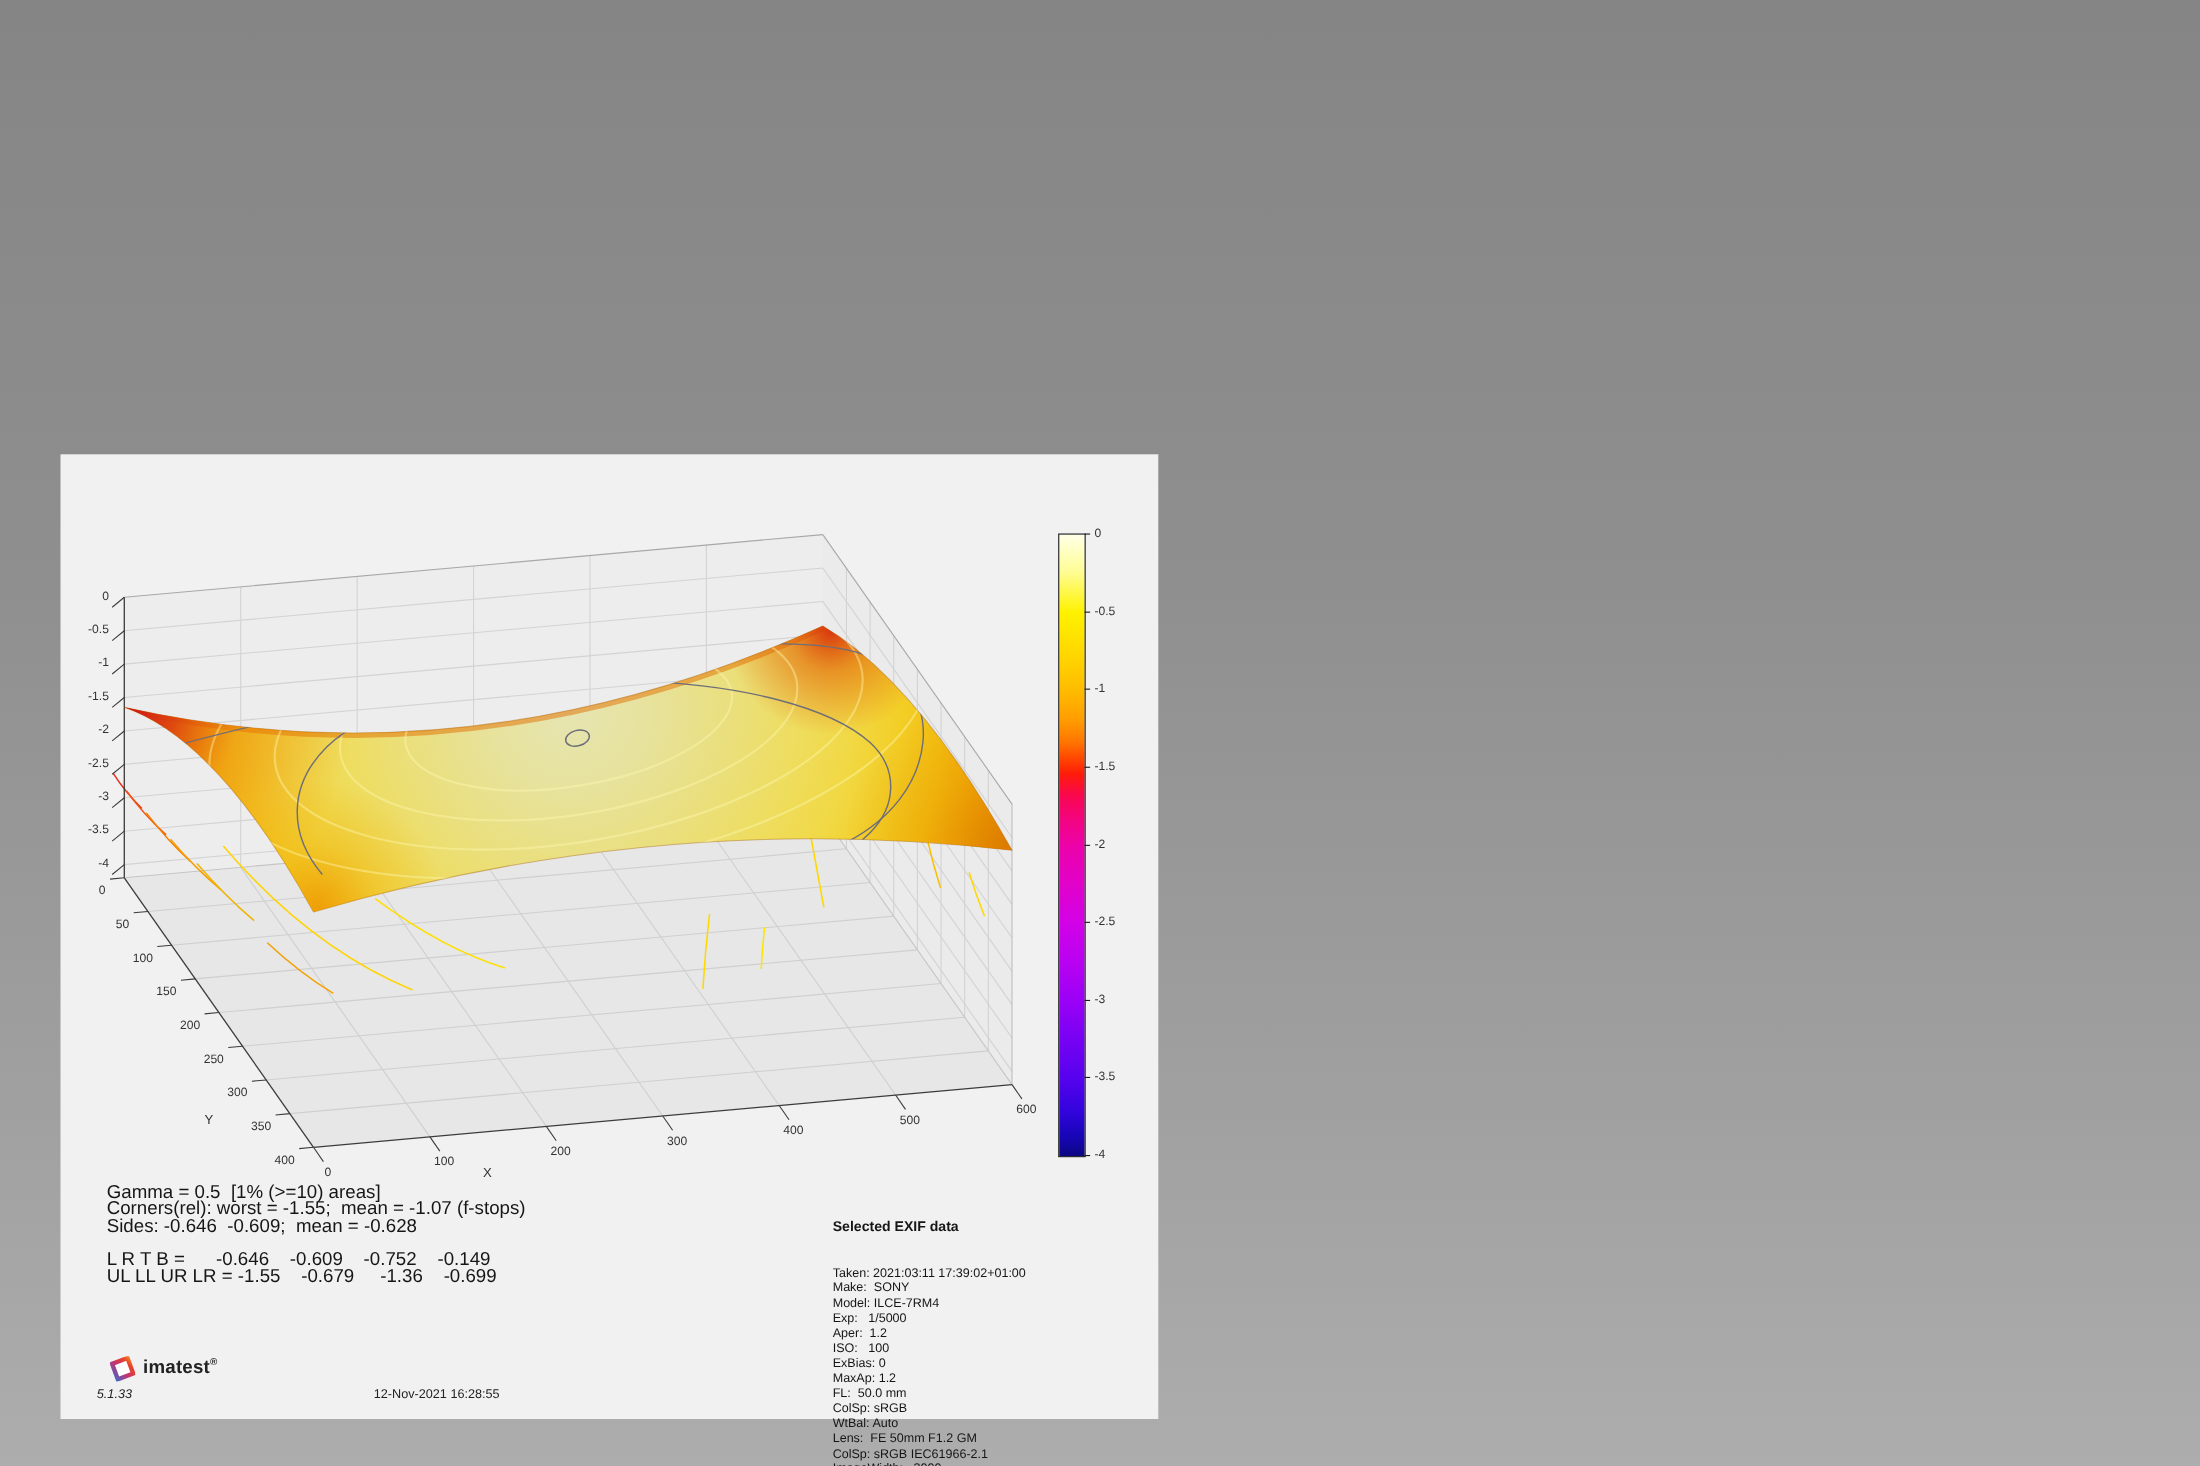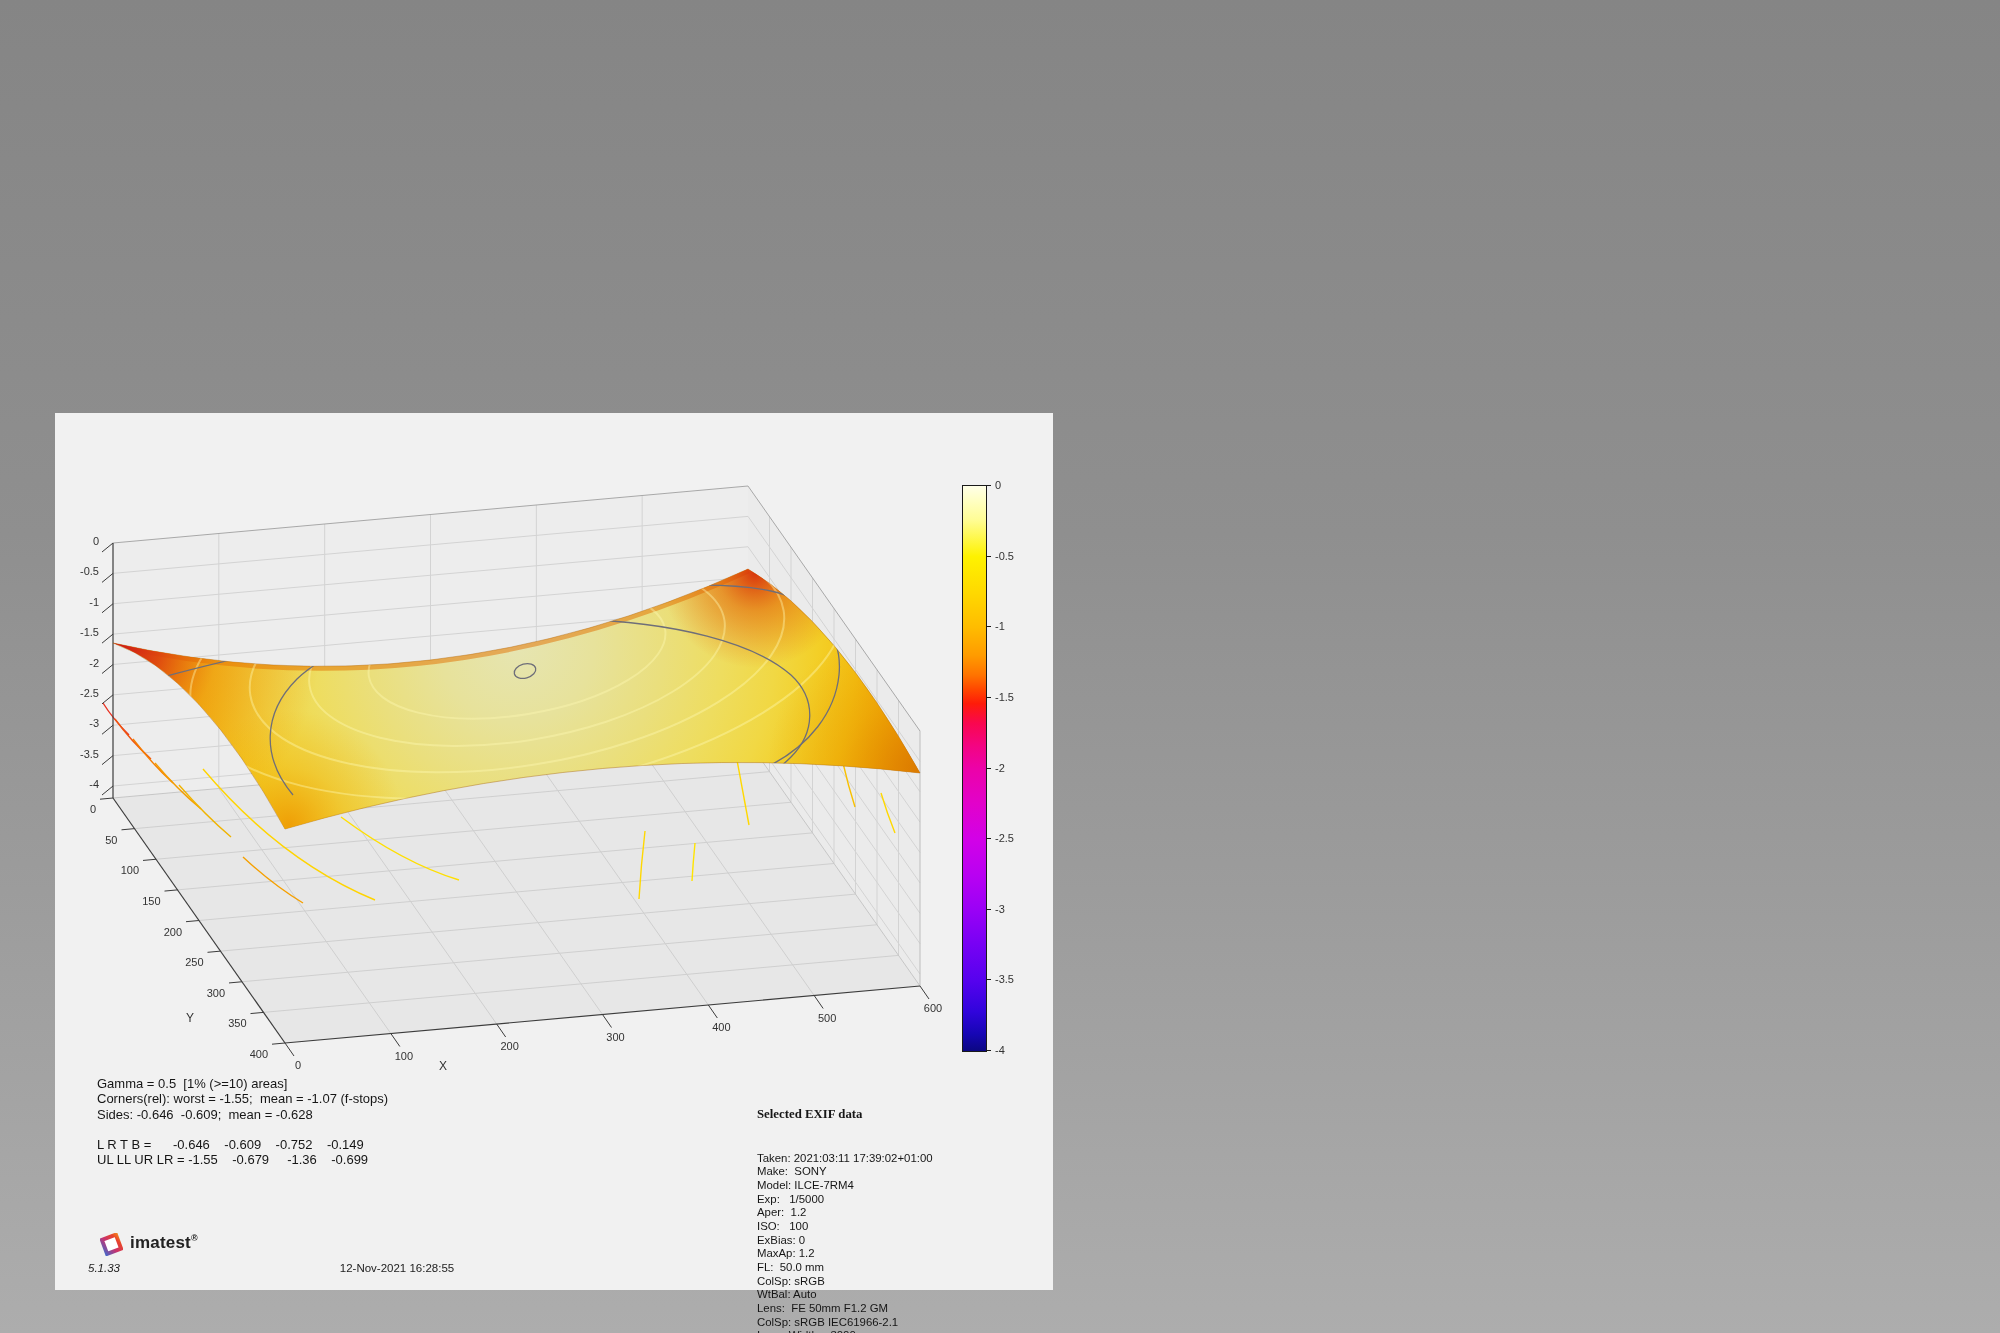--- a/index.html
+++ b/index.html
@@ -5,25 +5,25 @@
   html,body{margin:0;padding:0;background:#9a9a9a;}
   #screen{position:relative;width:2000px;height:1333px;overflow:hidden;
           background:linear-gradient(180deg,#858585 0%,#8f8f8f 40%,#a0a0a0 75%,#adadad 100%);
           font-family:"Liberation Sans",sans-serif;}
   #figure{position:absolute;left:55px;top:413px;width:998px;height:877px;background:#f1f1f1;}
   #plot-svg{position:absolute;left:0;top:0;width:998px;height:877px;}
   .fig-title{position:absolute;left:0;top:13px;width:940px;text-align:center;
              font-size:15px;font-weight:bold;color:#141414;line-height:24px;white-space:pre;}
   .tick{font-size:11px;fill:#333;font-family:"Liberation Sans",sans-serif;}
   .axis-title{font-size:12px;fill:#333;}
-  #stats{position:absolute;left:42px;top:663px;font-size:13px;color:#161616;
+  #stats{position:absolute;left:42px;top:663px;font-size:17px;color:#161616;
          line-height:15.3px;white-space:pre;}
   #exif{position:absolute;left:702px;top:665px;font-size:11.4px;color:#161616;
         line-height:13.65px;white-space:pre;}
-  #exif .hdr{font-size:12.8px;font-weight:bold;line-height:19px;font-family:Liberation Serif, serif;}
+  #exif .hdr{font-size:12.8px;font-weight:bold;line-height:19px;}
   #footer-brand{position:absolute;left:45px;top:820px;display:flex;align-items:flex-start;}
   #footer-brand .brand-text{font-size:17px;font-weight:bold;color:#222;margin-left:7px;letter-spacing:.2px;}
   #footer-brand sup{font-size:9px;font-weight:bold;}
   #version{position:absolute;left:33px;top:849px;font-size:11.5px;font-style:italic;color:#222;}
   #datetime{position:absolute;left:232px;top:849px;width:220px;font-size:11.5px;color:#222;text-align:center;}
   #colorbar{position:absolute;border:1px solid #1a1a1a;}
   .cb-lab{position:absolute;font-size:11px;color:#333;}
   .cb-tick{position:absolute;width:5px;height:1px;background:#1a1a1a;}
 </style>
 </head>

